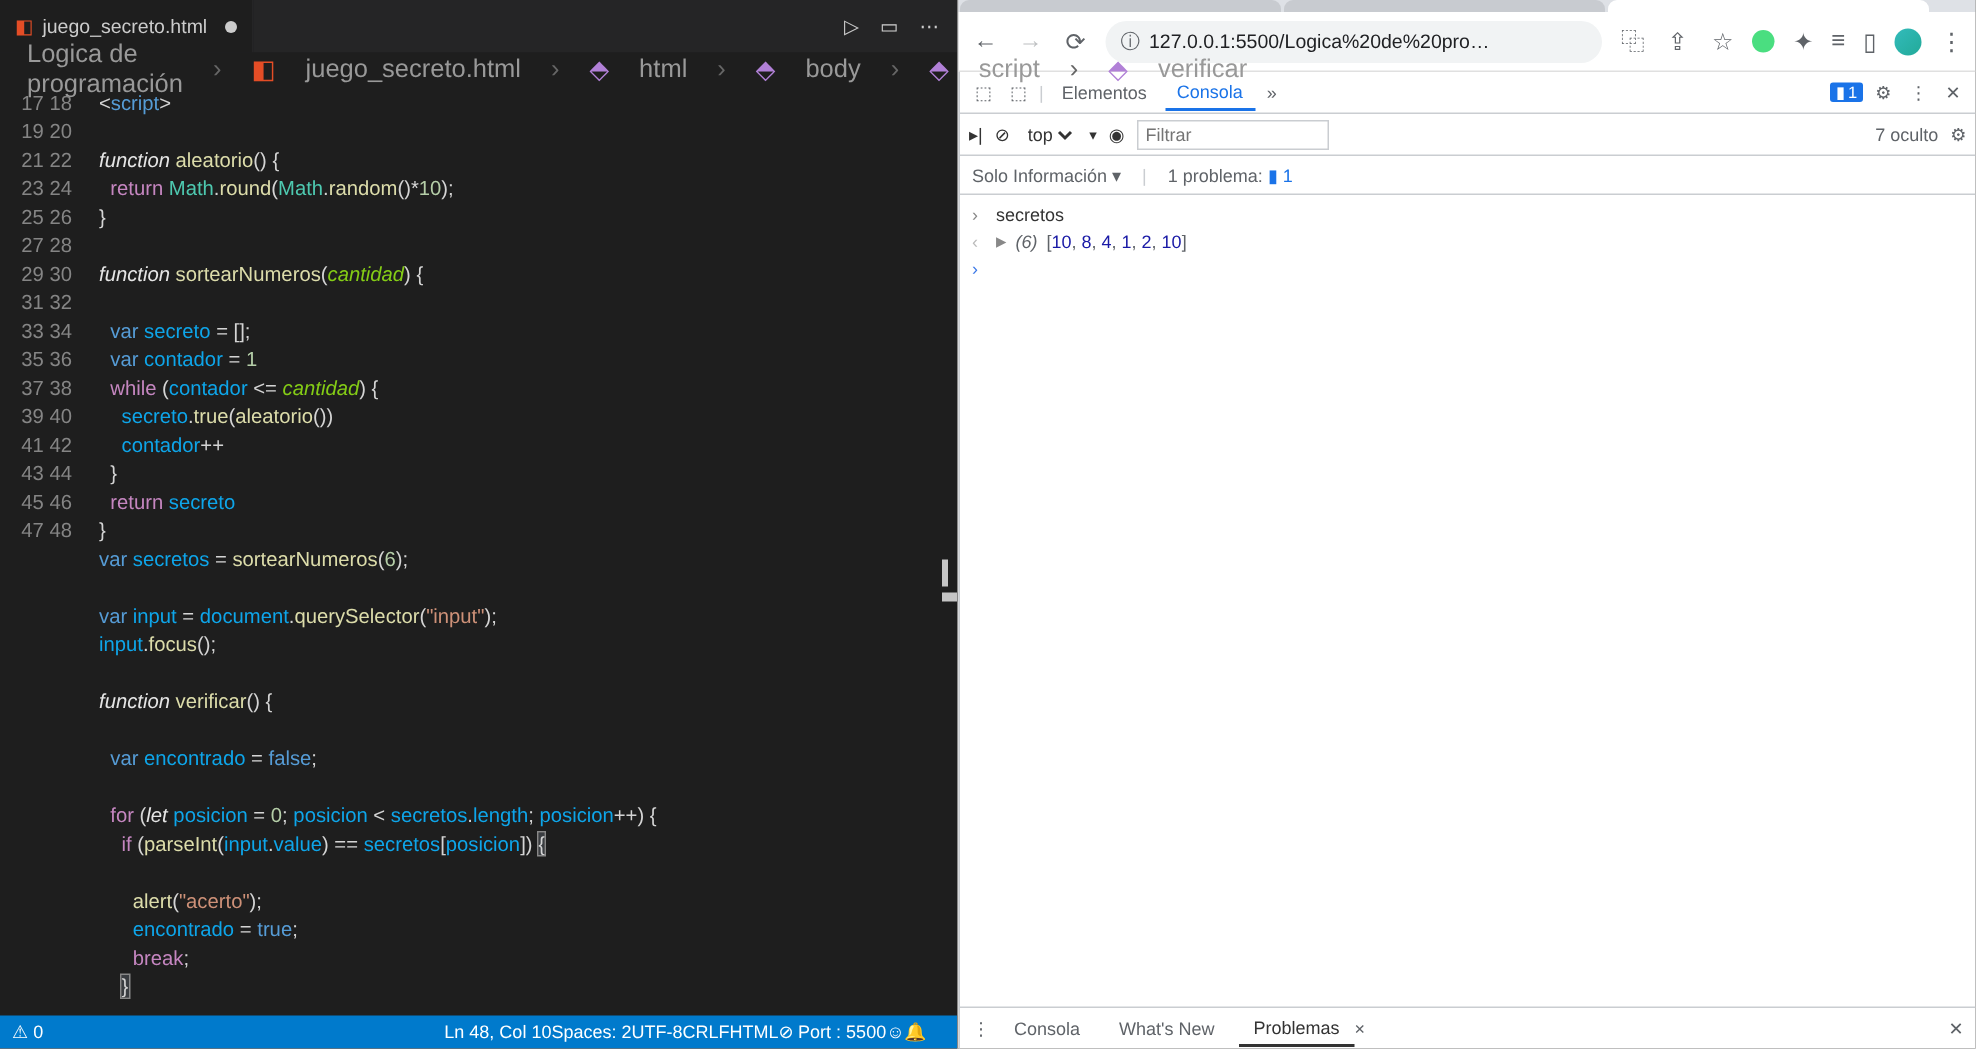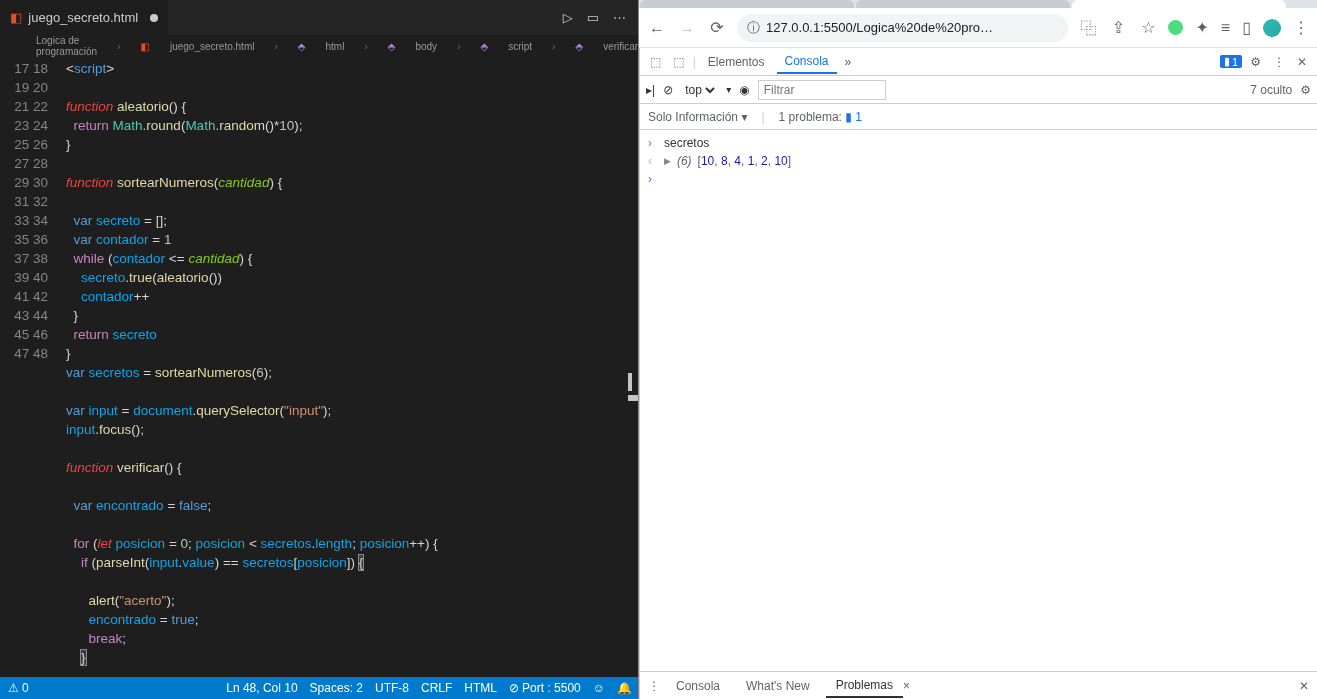--- a/index.html
+++ b/index.html
@@ -3,41 +3,41 @@
 <meta charset="utf-8">
 <style>
 *{margin:0;padding:0;box-sizing:border-box;font-family:"Segoe UI",Arial,sans-serif}
 body{display:flex;width:1317px;height:699px;overflow:hidden;background:#1e1e1e}
 .vscode{width:638px;height:699px;background:#1e1e1e;display:flex;flex-direction:column;color:#ccc;font-size:13px;position:relative}
 .tab-bar{height:35px;background:#252526;display:flex;align-items:center}
 .tab{height:35px;background:#1e1e1e;display:flex;align-items:center;padding:0 10px;gap:6px;border-right:1px solid #252526}
 .tab .icon{color:#e44d26;font-size:13px}
 .tab .dot{width:8px;height:8px;border-radius:50%;background:#ccc;margin-left:6px}
 .tab-actions{margin-left:auto;display:flex;gap:14px;padding-right:12px;color:#ccc}
-.bc{height:22px;display:flex;align-items:center;gap:20px;padding-left:36px;font-size:10px;color:#999;background:#1e1e1e}
+.bc{height:22px;display:flex;align-items:center;gap:20px;padding-left:18px;font-size:17px;color:#999;background:#1e1e1e}
 .bc .sep{color:#666}
 .bc .hicon{color:#e44d26}
 .bc .cube{color:#b180d7}
 .editor{flex:1;display:flex;font-family:Consolas,monospace;font-size:13.5px;line-height:19px;overflow:hidden}
 .gutter{width:66px;text-align:right;padding-right:18px;color:#858585;user-select:none;padding-top:2px}
 .code{flex:1;white-space:pre;padding-top:2px;position:relative}
 .k-blue{color:#569cd6}
-.k-ital{color:#ef4444;font-style:italic}
+.k-ital{color:#e5e5e5;font-style:italic}
 .k-fn{color:#dcdcaa}
 .k-var{color:#0ea5e9}
 .k-param{color:#84cc16;font-style:italic}
 .k-num{color:#b5cea8}
 .k-str{color:#ce9178}
 .k-pun{color:#d4d4d4}
 .k-purp{color:#c586c0}
 .k-obj{color:#4ec9b0}
 .hl{background:#3a3d41;outline:1px solid #888}
 .status{height:22px;background:#007acc;color:#fff;display:flex;align-items:center;font-size:12px}
 .status-left{padding:0 8px}
-.status-right{margin-left:auto;display:flex;gap:12px;padding-right:6px;align-items:center}
+.status-right{margin-left:auto;display:flex;gap:0;padding-right:20px;align-items:center}
 .status-item{display:flex;align-items:center;gap:3px}
 .minimap{position:absolute;right:6px;top:316px;width:4px;height:18px;background:#c5c5c5}
 .ovr{position:absolute;right:0;top:338px;width:10px;height:6px;background:#c5c5c5}
 
 .browser{width:679px;height:699px;background:#fff;display:flex;flex-direction:column;border-left:1px solid #888}
 .btabs{height:8px;background:#dee1e6;display:flex;align-items:flex-end;overflow:hidden}
 .btab{height:8px;flex:1;background:#fff;border-radius:6px 6px 0 0;margin:0 1px;font-size:11px;overflow:hidden}
 .btab.inactive{background:#c8cbd0}
 .addr{height:40px;background:#fff;display:flex;align-items:center;padding:0 8px;gap:10px;border-bottom:1px solid #e0e0e0}
 .addr .nav-icon{color:#5f6368;font-size:16px;width:20px;text-align:center}

